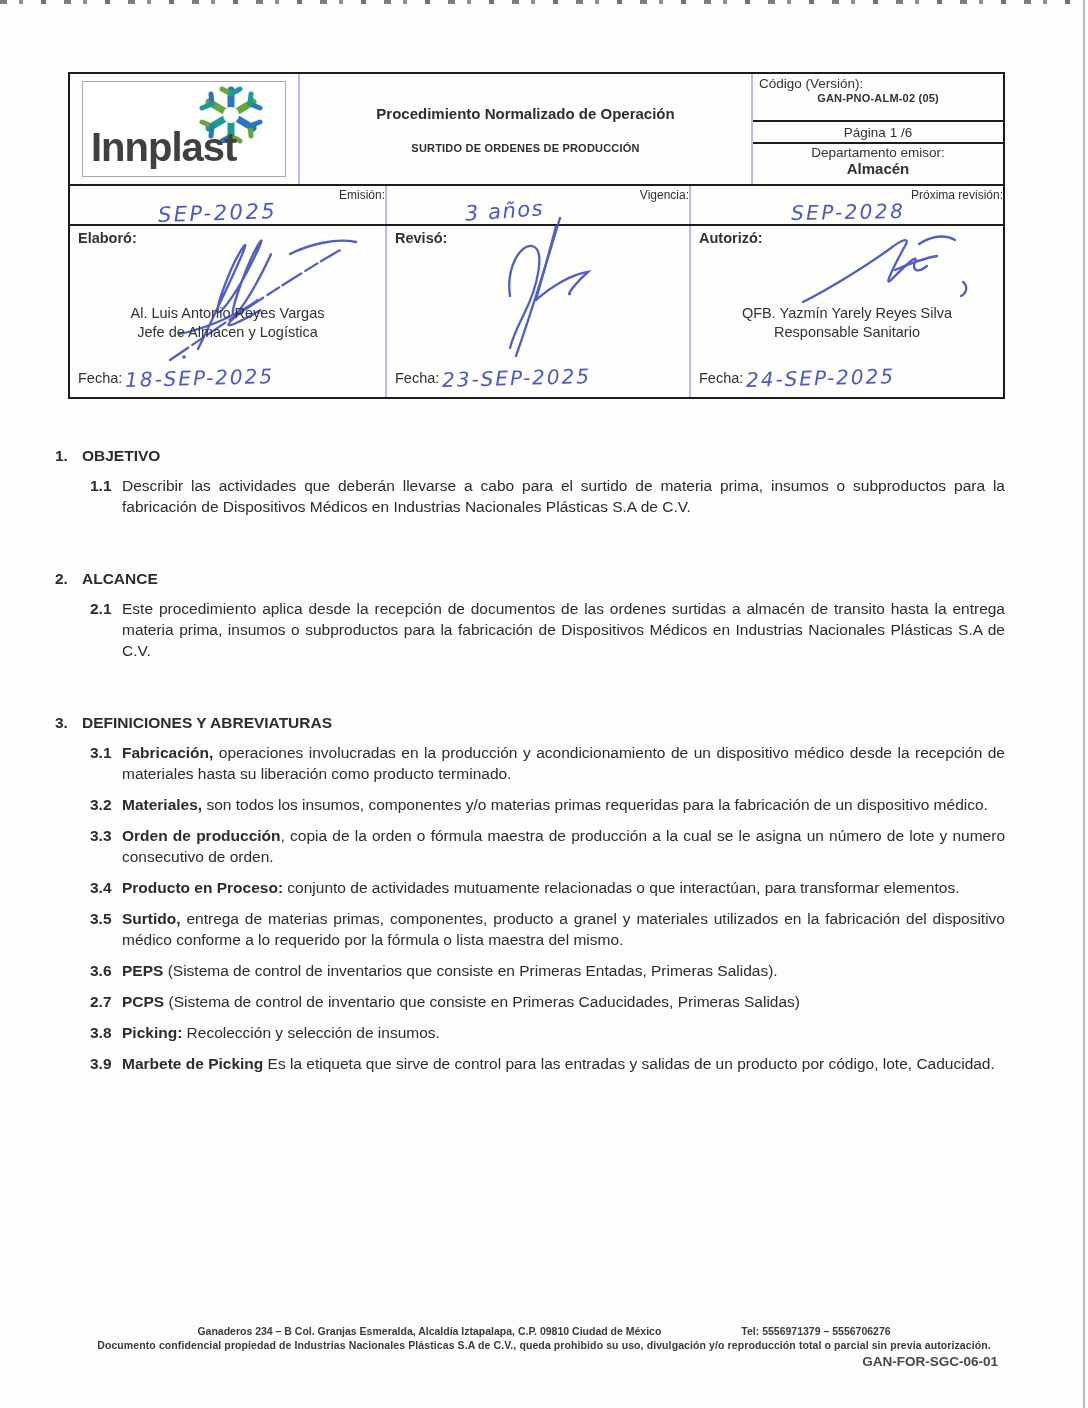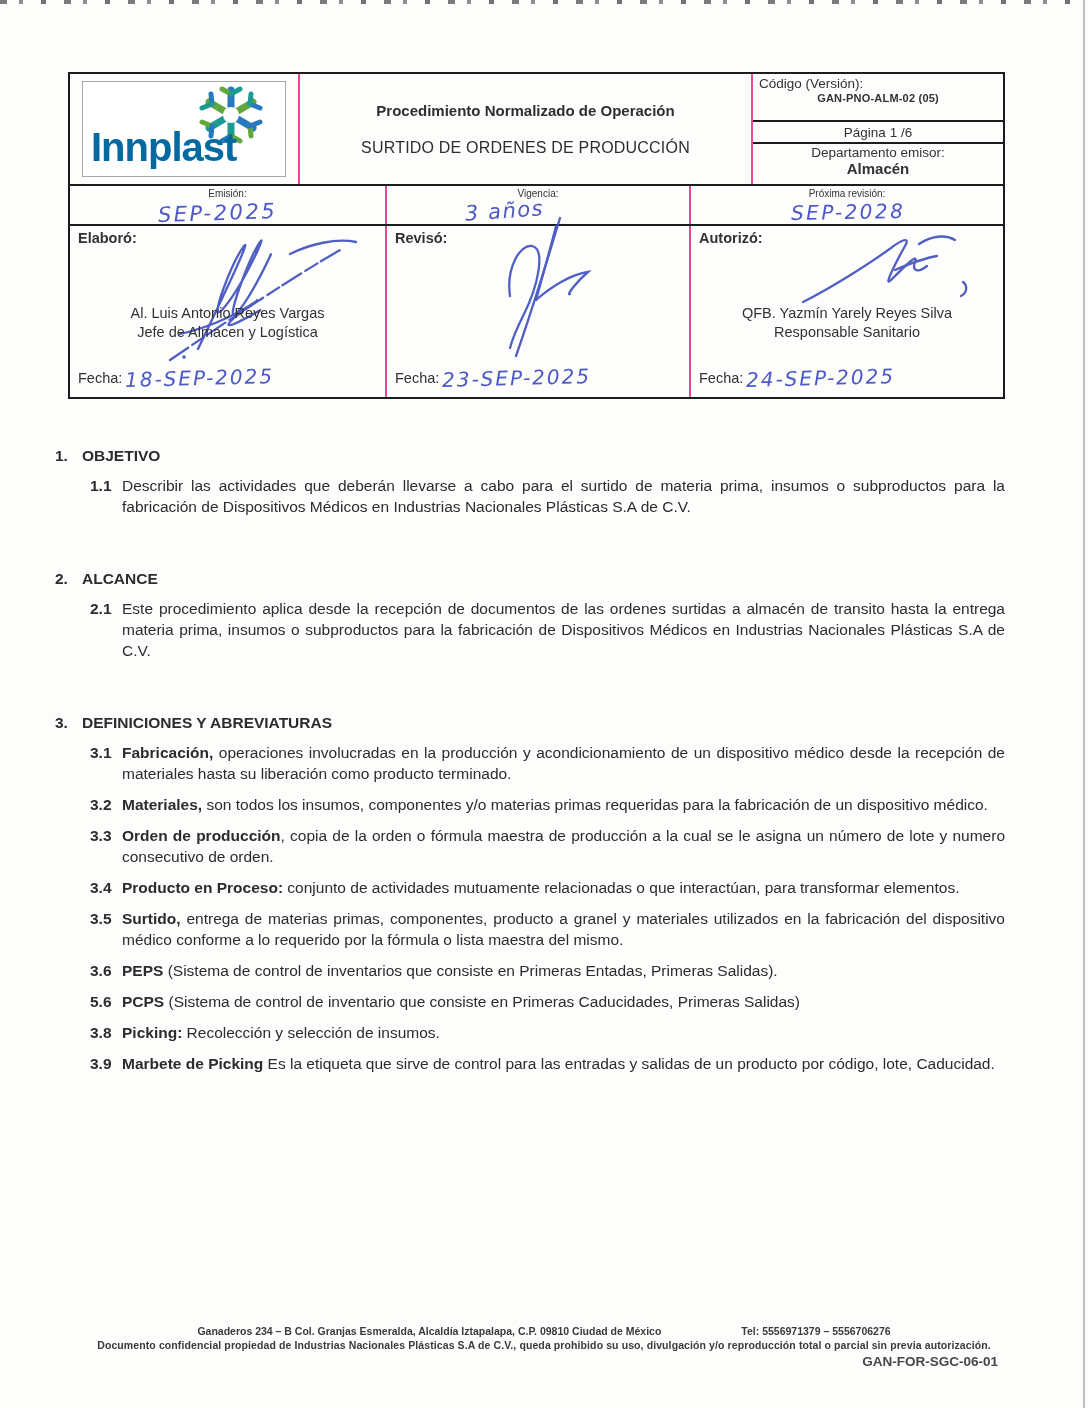--- a/index.html
+++ b/index.html
@@ -12,46 +12,46 @@
   
   .scan-top {
     position:absolute; top:0; left:0; width:100%; height:4px; opacity:.55;
     background:repeating-linear-gradient(90deg,#111 0 7px,transparent 7px 19px,#333 19px 23px,transparent 23px 41px,#000 41px 46px,transparent 46px 64px);
   }
   .scan-right { position:absolute; top:0; right:3px; width:2px; height:100%; background:#bcbfc2; }
 
   
   .doc-table { position:absolute; left:68px; top:72px; width:937px; border:2px solid #1c1c1c; }
   .row1 { display:grid; grid-template-columns:230px 453px 1fr; height:110px; }
-  .cell { border-right:2px solid #ec4899; position:relative; }
+  .cell { border-right:2px solid #c4b5fd; position:relative; }
   .cell:last-child { border-right:none; }
 
   .logo-cell { display:flex; align-items:center; justify-content:center; }
   .logo-box { position:relative; width:204px; height:96px; border:1px solid #a8a8a8; background:#fff; }
-  .logo-word { position:absolute; left:8px; bottom:6px; font-size:40px; font-weight:bold; color:#0369a1; letter-spacing:-1px; }
+  .logo-word { position:absolute; left:8px; bottom:6px; font-size:40px; font-weight:bold; color:#404040; letter-spacing:-1px; }
   .logo-snow { position:absolute; right:18px; top:2px; }
 
   .title-cell { display:flex; flex-direction:column; align-items:center; justify-content:center; gap:20px; text-align:center; }
   .doc-type { font-size:15px; font-weight:bold; color:#2e2e2e; }
-  .doc-title { font-size:16px; font-weight:normal; letter-spacing:.2px; color:#2e2e2e; }
+  .doc-title { font-size:11px; font-weight:bold; letter-spacing:.2px; color:#2e2e2e; }
 
   .meta-cell { display:flex; flex-direction:column; }
   .meta-sub { border-bottom:2px solid #1c1c1c; }
   .meta-sub:last-child { border-bottom:none; }
   .meta-code { height:48px; padding:2px 6px; }
   .code-label { font-size:13.5px; }
   .code-value { font-size:11px; font-weight:bold; text-align:center; margin-top:1px; letter-spacing:.2px; }
   .meta-page { height:22px; display:flex; align-items:center; justify-content:center; font-size:13.5px; }
   .meta-dept { flex:1; text-align:center; padding-top:1px; }
   .dept-label { font-size:13.5px; }
   .dept-value { font-size:15px; font-weight:bold; }
 
   .row2 { display:grid; grid-template-columns:317px 304px 1fr; height:40px; border-top:2px solid #1c1c1c; }
   .row2 .cell { padding-top:2px; }
-  .row2-label { text-align:center; font-size:10px; }
+  .row2-label { text-align:right; font-size:12px; }
   .hand { font-family:"DejaVu Sans", sans-serif; font-style:italic; color:#4c58c6; }
   .hw-emission { position:absolute; left:88px; top:15px; font-size:21px; letter-spacing:2.5px; transform:rotate(-2deg); }
   .hw-validity { position:absolute; left:78px; top:13px; font-size:21px; letter-spacing:1.5px; transform:rotate(-4deg); }
   .hw-review  { position:absolute; left:100px; top:14px; font-size:20px; letter-spacing:2.5px; transform:rotate(-1deg); }
 
   .row3 { display:grid; grid-template-columns:317px 304px 1fr; height:173px; border-top:2px solid #1c1c1c; }
   .sig-cell { padding:4px 8px; }
   .role-label { font-size:14.5px; font-weight:bold; }
   .sig-svg { position:absolute; pointer-events:none; }
   .sig-name { position:absolute; left:0; right:0; top:78px; text-align:center; font-size:14.5px; line-height:19px; }
@@ -248,21 +248,21 @@
       </div>
       <div class="item">
         <span class="item-num">3.5</span>
         <span class="item-text"><b>Surtido,</b><span>  entrega de materias primas, componentes, producto a granel y materiales utilizados en la fabricación del dispositivo médico conforme a lo requerido por la fórmula o lista maestra del mismo.</span></span>
       </div>
       <div class="item">
         <span class="item-num">3.6</span>
         <span class="item-text"><b> PEPS</b><span>   (Sistema de control de inventarios que consiste en Primeras Entadas, Primeras Salidas).</span></span>
       </div>
       <div class="item">
-        <span class="item-num">5.6</span>
+        <span class="item-num">2.7</span>
         <span class="item-text"><b> PCPS</b><span> (Sistema de control de inventario que consiste en Primeras Caducidades, Primeras Salidas)</span></span>
       </div>
       <div class="item">
         <span class="item-num">3.8</span>
         <span class="item-text"><b> Picking:</b><span> Recolección y selección de insumos.</span></span>
       </div>
       <div class="item">
         <span class="item-num">3.9</span>
         <span class="item-text"><b> Marbete de Picking</b><span> Es la etiqueta que sirve de control para las entradas y salidas de un producto por código, lote, Caducidad.</span></span>
       </div>

